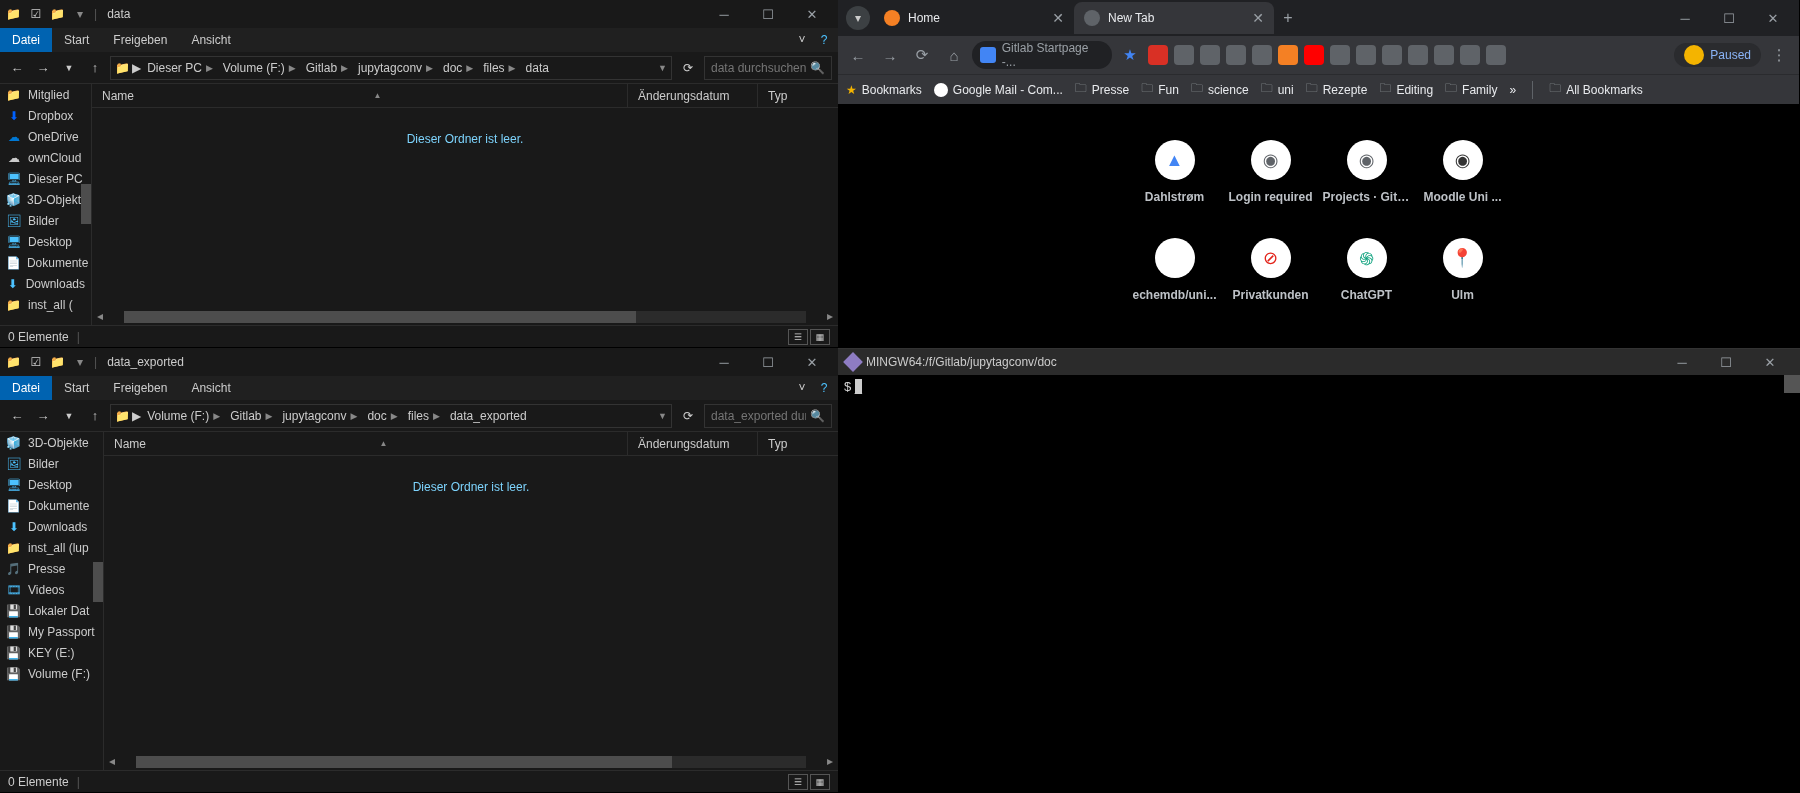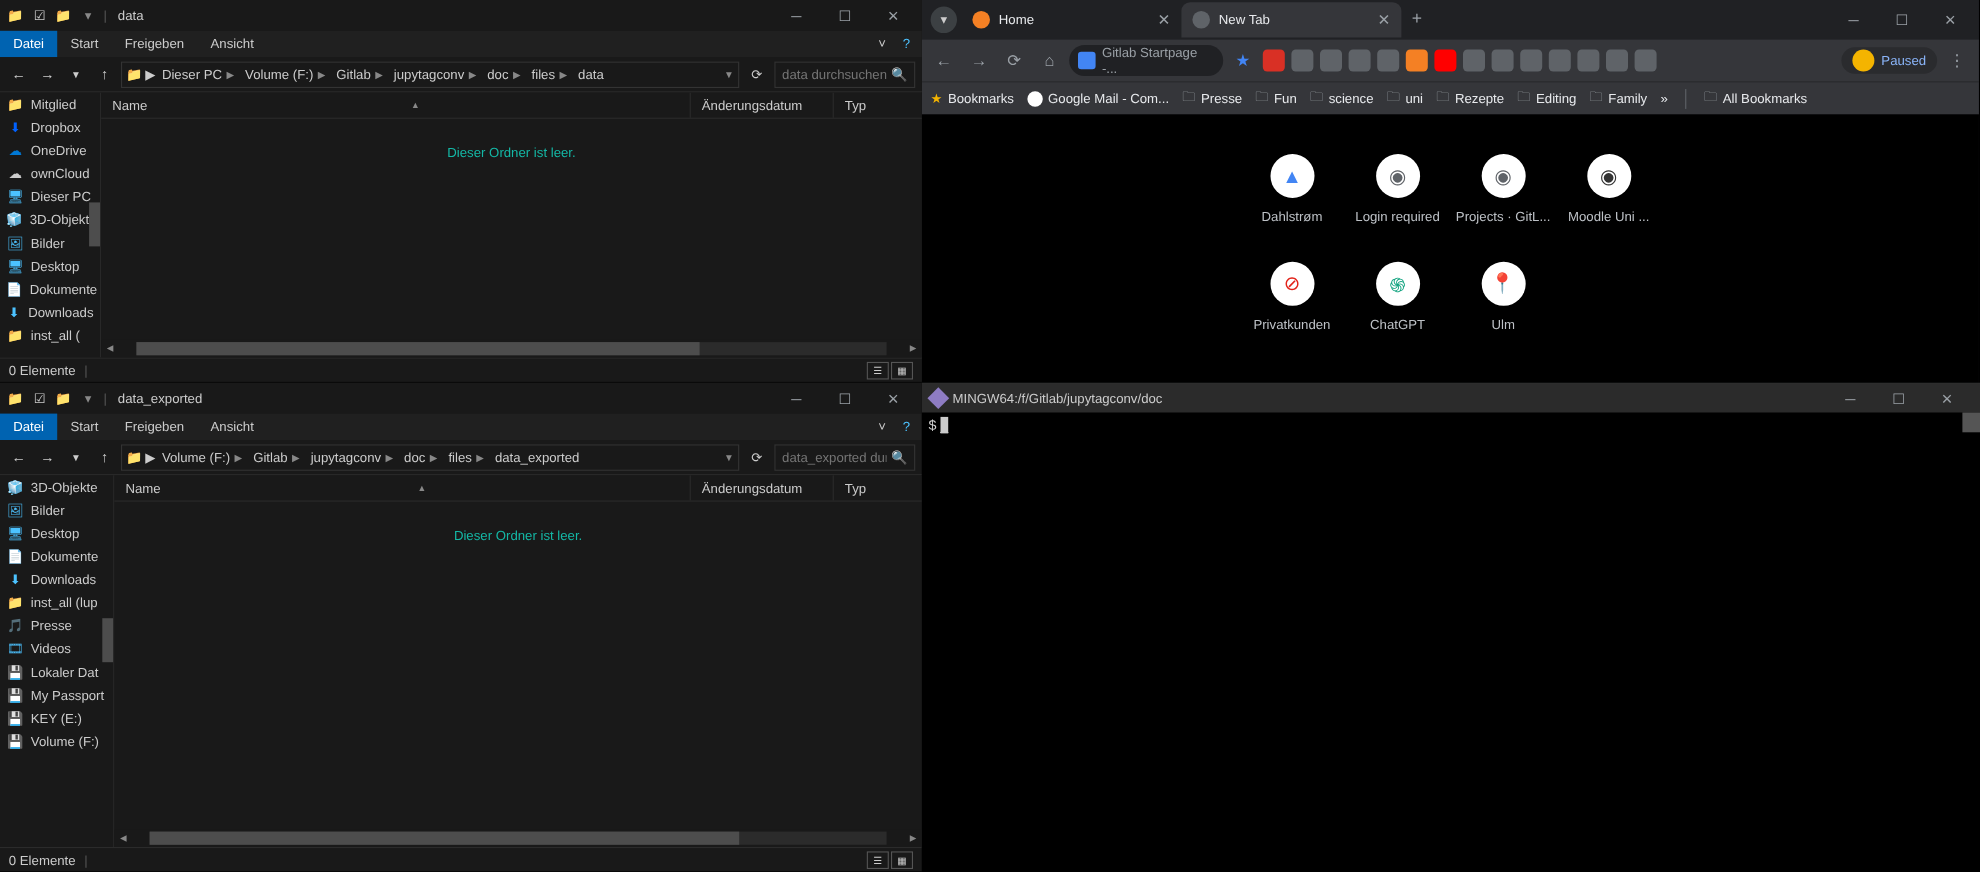--- a/index.html
+++ b/index.html
@@ -26,21 +26,21 @@
   .profile-chip { display: flex; align-items: center; gap: 6px; padding: 2px 10px; border-radius: 14px; background: #2a2b2e; color: #8ab4f8; font-size: 12px; }
   .avatar { width: 20px; height: 20px; border-radius: 50%; background: #f4b400; }
   .bookbar { height: 30px; background: #35363a; display: flex; align-items: center; padding: 0 8px; gap: 12px; border-top: 1px solid #2a2b2e; font-size: 12px; color: #e8eaed; }
   .bmk { display: flex; align-items: center; gap: 5px; }
   .bmk .fld { color: #9aa0a6; }
   .bookbar .sep { width: 1px; height: 18px; background: #5f6368; margin: 0 4px; }
   .ntp { flex: 1; background: #000; display: flex; flex-direction: column; align-items: center; padding-top: 30px; }
   .ntp-grid { display: grid; grid-template-columns: repeat(4, 96px); gap: 0 0; }
   .ntp-tile { width: 96px; height: 98px; display: flex; flex-direction: column; align-items: center; justify-content: flex-start; gap: 10px; padding-top: 6px; }
   .ntp-tile .circ { width: 40px; height: 40px; border-radius: 50%; background: #fff; display: flex; align-items: center; justify-content: center; font-size: 18px; }
-  .ntp-tile .lbl { font-size: 12px; color: #bdc1c6; text-align: center; max-width: 88px; white-space: nowrap; overflow: hidden; text-overflow: ellipsis; }
+  .ntp-tile .lbl { font-size: 12px; color: #bdc1c6; text-align: center; max-width: 88px; white-space: nowrap; overflow: hidden; text-overflow: ellipsis; font-weight: bold; }
 
   
   .terminal { background: #000; display: flex; flex-direction: column; border-top: 1px solid #333; }
   .term-title { height: 26px; background: #2b2b2b; display: flex; align-items: center; padding: 0 8px; gap: 6px; font-size: 12px; color: #ccc; }
   .term-title .tico { width: 14px; height: 14px; background: #8e7cc3; transform: rotate(45deg); }
   .term-title .wc { margin-left: auto; display: flex; }
   .term-body { flex: 1; padding: 4px 6px; font-family: Consolas, monospace; font-size: 13px; color: #ccc; position: relative; }
   .term-body .scr { position: absolute; right: 0; top: 0; width: 16px; height: 18px; background: #555; }
   .t-yellow { color: #d7ba7d; }
   .t-green { color: #4ec94e; }
@@ -71,21 +71,21 @@
   .searchbox input { background: transparent; border: none; color: #15803d; width: 100%; font-size: 12px; outline: none; }
   .exp-body { flex: 1; display: flex; overflow: hidden; }
   .navpane { width: 92px; background: #191919; overflow: hidden; border-right: 1px solid #2b2b2b; position: relative; }
   .navpane.wide { width: 104px; }
   .np-item { height: 21px; display: flex; align-items: center; gap: 6px; padding: 0 6px; font-size: 12px; color: #ccc; white-space: nowrap; }
   .np-item .ic { width: 16px; height: 16px; display: flex; align-items: center; justify-content: center; font-size: 12px; }
   .np-scroll { position: absolute; right: 0; top: 100px; width: 10px; height: 40px; background: #4d4d4d; }
   .content { flex: 1; display: flex; flex-direction: column; background: #191919; position: relative; }
   .col-headers { height: 24px; display: flex; align-items: center; border-bottom: 1px solid #2b2b2b; font-size: 12px; color: #ccc; }
   .col-h { padding: 0 10px; border-right: 1px solid #2b2b2b; height: 100%; display: flex; align-items: center; gap: 4px; }
-  .empty-msg { flex: 1; display: flex; justify-content: center; padding-top: 24px; color: #14b8a6; font-size: 12px; }
+  .empty-msg { flex: 1; display: flex; justify-content: center; padding-top: 24px; color: #7dd3fc; font-size: 12px; }
   .hscroll { height: 16px; background: #191919; display: flex; }
   .hscroll .track { flex: 1; background: #2b2b2b; margin: 2px 16px; position: relative; }
   .hscroll .thumb { position: absolute; left: 0; top: 0; height: 100%; width: 75%; background: #4d4d4d; }
   .status { height: 22px; background: #191919; border-top: 1px solid #2b2b2b; display: flex; align-items: center; padding: 0 8px; font-size: 12px; color: #ccc; }
   .status .views { margin-left: auto; display: flex; gap: 2px; }
   .status .views span { width: 20px; height: 16px; border: 1px solid #555; display: flex; align-items: center; justify-content: center; font-size: 9px; }
   .fld-ic { color: #ffd86e; }
 </style>
 </head>
 <body>
@@ -199,20 +199,24 @@
           </div>
           <div class="ntp-tile">
             <div class="circ" style="background:#fff;color:#5f6368">◉</div>
             <div class="lbl">Projects · GitL...</div>
           </div>
           <div class="ntp-tile">
             <div class="circ" style="background:#fff;color:#333">◉</div>
             <div class="lbl">Moodle Uni ...</div>
           </div>
           <div class="ntp-tile">
+            <div class="circ" style="background:#fff;color:#333"></div>
+            <div class="lbl">echemdb/uni...</div>
+          </div>
+          <div class="ntp-tile">
             <div class="circ" style="background:#fff;color:#e2231a">⊘</div>
             <div class="lbl">Privatkunden</div>
           </div>
           <div class="ntp-tile">
             <div class="circ" style="background:#fff;color:#10a37f">֍</div>
             <div class="lbl">ChatGPT</div>
           </div>
           <div class="ntp-tile">
             <div class="circ" style="background:#fff;color:#ea4335">📍</div>
             <div class="lbl">Ulm</div>

